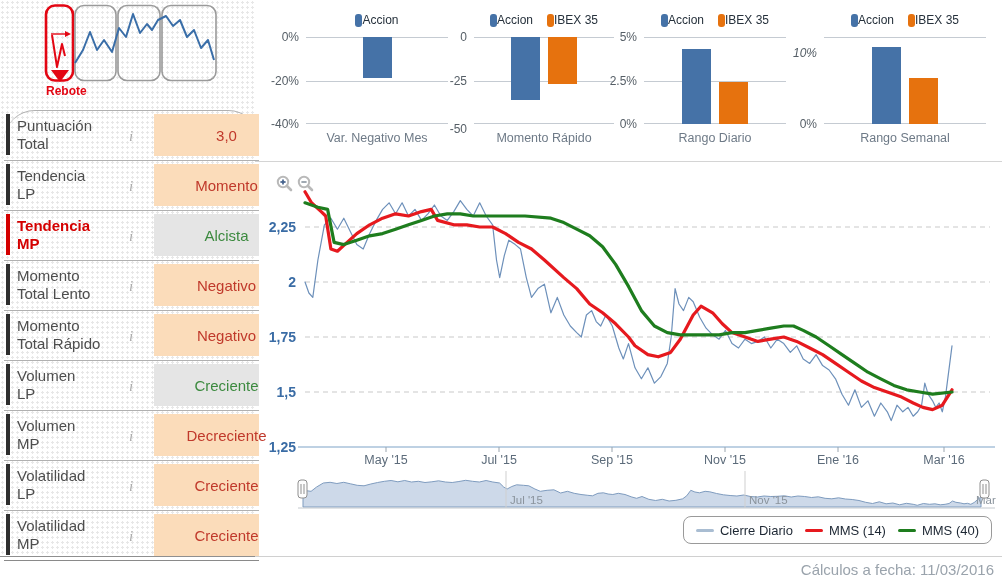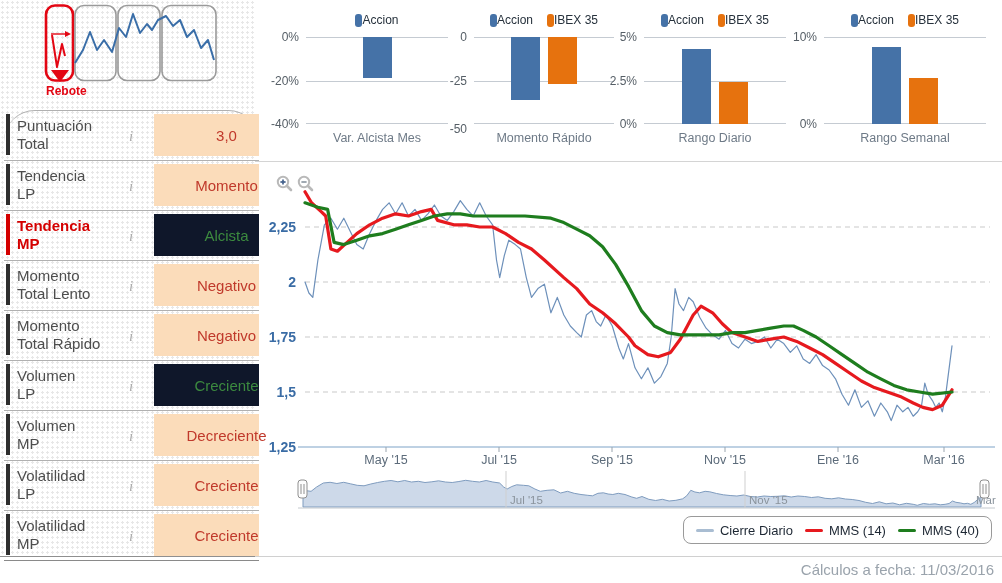--- a/index.html
+++ b/index.html
@@ -19,21 +19,21 @@
   .accent{position:absolute;left:2px;top:3px;bottom:5px;width:4px;background:#2f2f2f;}
   .trow.active .accent{background:#d40000;}
   .tlabel{position:absolute;left:13px;top:50%;transform:translateY(-50%);
     font-size:15px;color:#4d4d4d;line-height:1.25;}
   .trow.active .tlabel{color:#d40000;font-weight:bold;}
   .tinfo{position:absolute;left:125px;top:50%;transform:translateY(-50%);
     font-family:"Liberation Serif",serif;font-style:italic;color:#acacac;font-size:15px;cursor:pointer;}
   .tvalue{position:absolute;left:150px;right:0;top:3px;bottom:4px;display:flex;
     align-items:center;justify-content:center;font-size:15px;padding-left:40px;}
   .tvalue.neg{background:#fbdcba;color:#c0392b;}
-  .tvalue.pos{background:#0f172a;color:#3c8a3f;}
+  .tvalue.pos{background:#e5e5e5;color:#3c8a3f;}
   
   .mini{position:absolute;top:10px;height:150px;}
   .mlegend{height:20px;display:flex;justify-content:center;gap:14px;align-items:center;
     font-size:12px;color:#26313c;}
   .mlegitem{display:flex;gap:0;align-items:center;cursor:pointer;}
   .mswatch{width:7px;height:13px;border-radius:3px;}
   .mbody{display:flex;margin-top:7px;}
   .maxis{width:46px;position:relative;}
   .maxis span{position:absolute;right:7px;transform:translateY(-50%);font-size:12px;color:#555e66;}
   .mplot{flex:1;position:relative;height:87px;}
@@ -176,21 +176,21 @@
             <span style="top: 43.5px;">-20%</span>
             <span style="top: 87px;">-40%</span>
           </div>
           <div class="mplot">
             <div class="gline" style="top: 0px;"></div>
             <div class="gline" style="top: 43.5px;"></div>
             <div class="gline" style="top: 86px;"></div>
             <div class="bar" style="left: calc(50% - 14.5px); top: 0px; height: 41.325px; background: rgb(69, 114, 167);"></div>
           </div>
         </div>
-        <div class="mtitle">Var. Alcista Mes</div>
+        <div class="mtitle">Var. Negativo Mes</div>
       </div>
       <div class="mini" style="left: 428px; width: 186px;">
         <div class="mlegend" style="padding-left: 46px;">
           <div class="mlegitem">
             <span class="mswatch" style="background: rgb(69, 114, 167);"></span>
             <span>Accion</span>
           </div>
           <div class="mlegitem">
             <span class="mswatch" style="background: rgb(230, 114, 14);"></span>
             <span>IBEX 35</span>
@@ -245,21 +245,21 @@
             <span class="mswatch" style="background: rgb(69, 114, 167);"></span>
             <span>Accion</span>
           </div>
           <div class="mlegitem">
             <span class="mswatch" style="background: rgb(230, 114, 14);"></span>
             <span>IBEX 35</span>
           </div>
         </div>
         <div class="mbody">
           <div class="maxis">
-            <span style="top: 0px;">10%</span>
+            <span style="top: 16px; font-style: italic;">10%</span>
             <span style="top: 87px;">0%</span>
           </div>
           <div class="mplot">
             <div class="gline" style="top: 0px;"></div>
             <div class="gline" style="top: 86px;"></div>
             <div class="bar" style="left: calc(50% - 33px); top: 9.57px; height: 77.43px; background: rgb(69, 114, 167);"></div>
             <div class="bar" style="left: calc(50% + 4px); top: 40.89px; height: 46.11px; background: rgb(230, 114, 14);"></div>
           </div>
         </div>
         <div class="mtitle">Rango Semanal</div>

